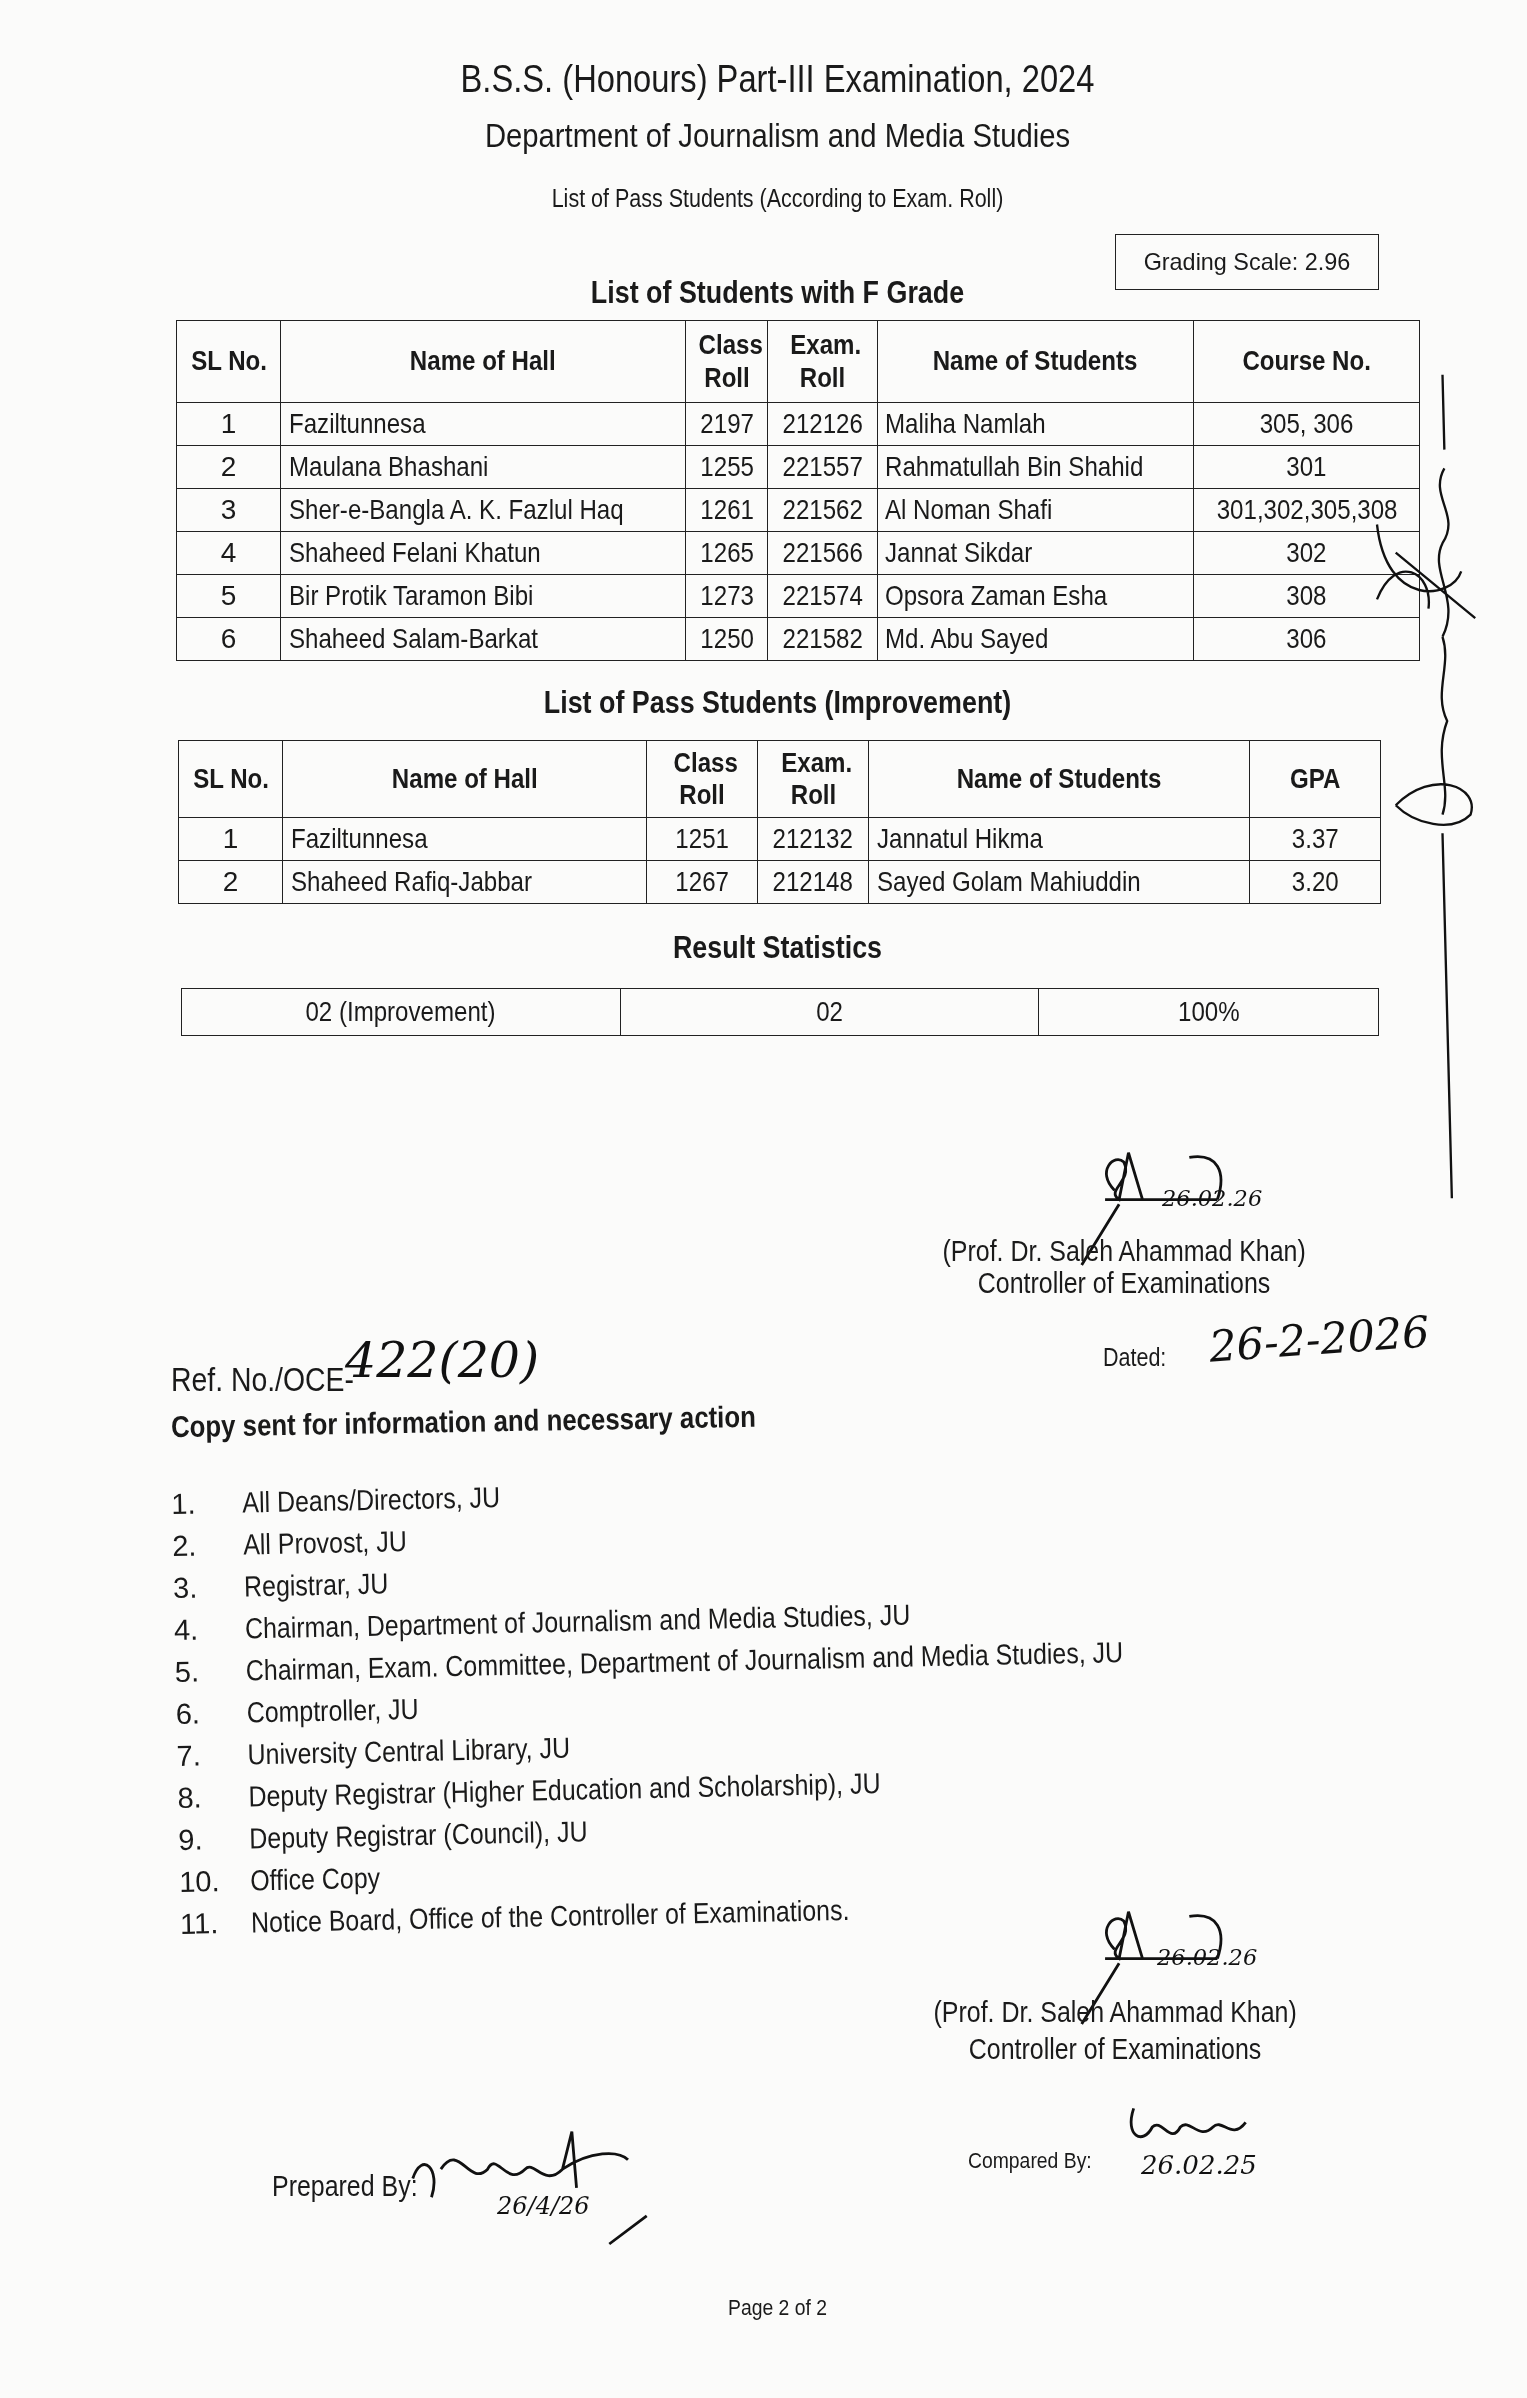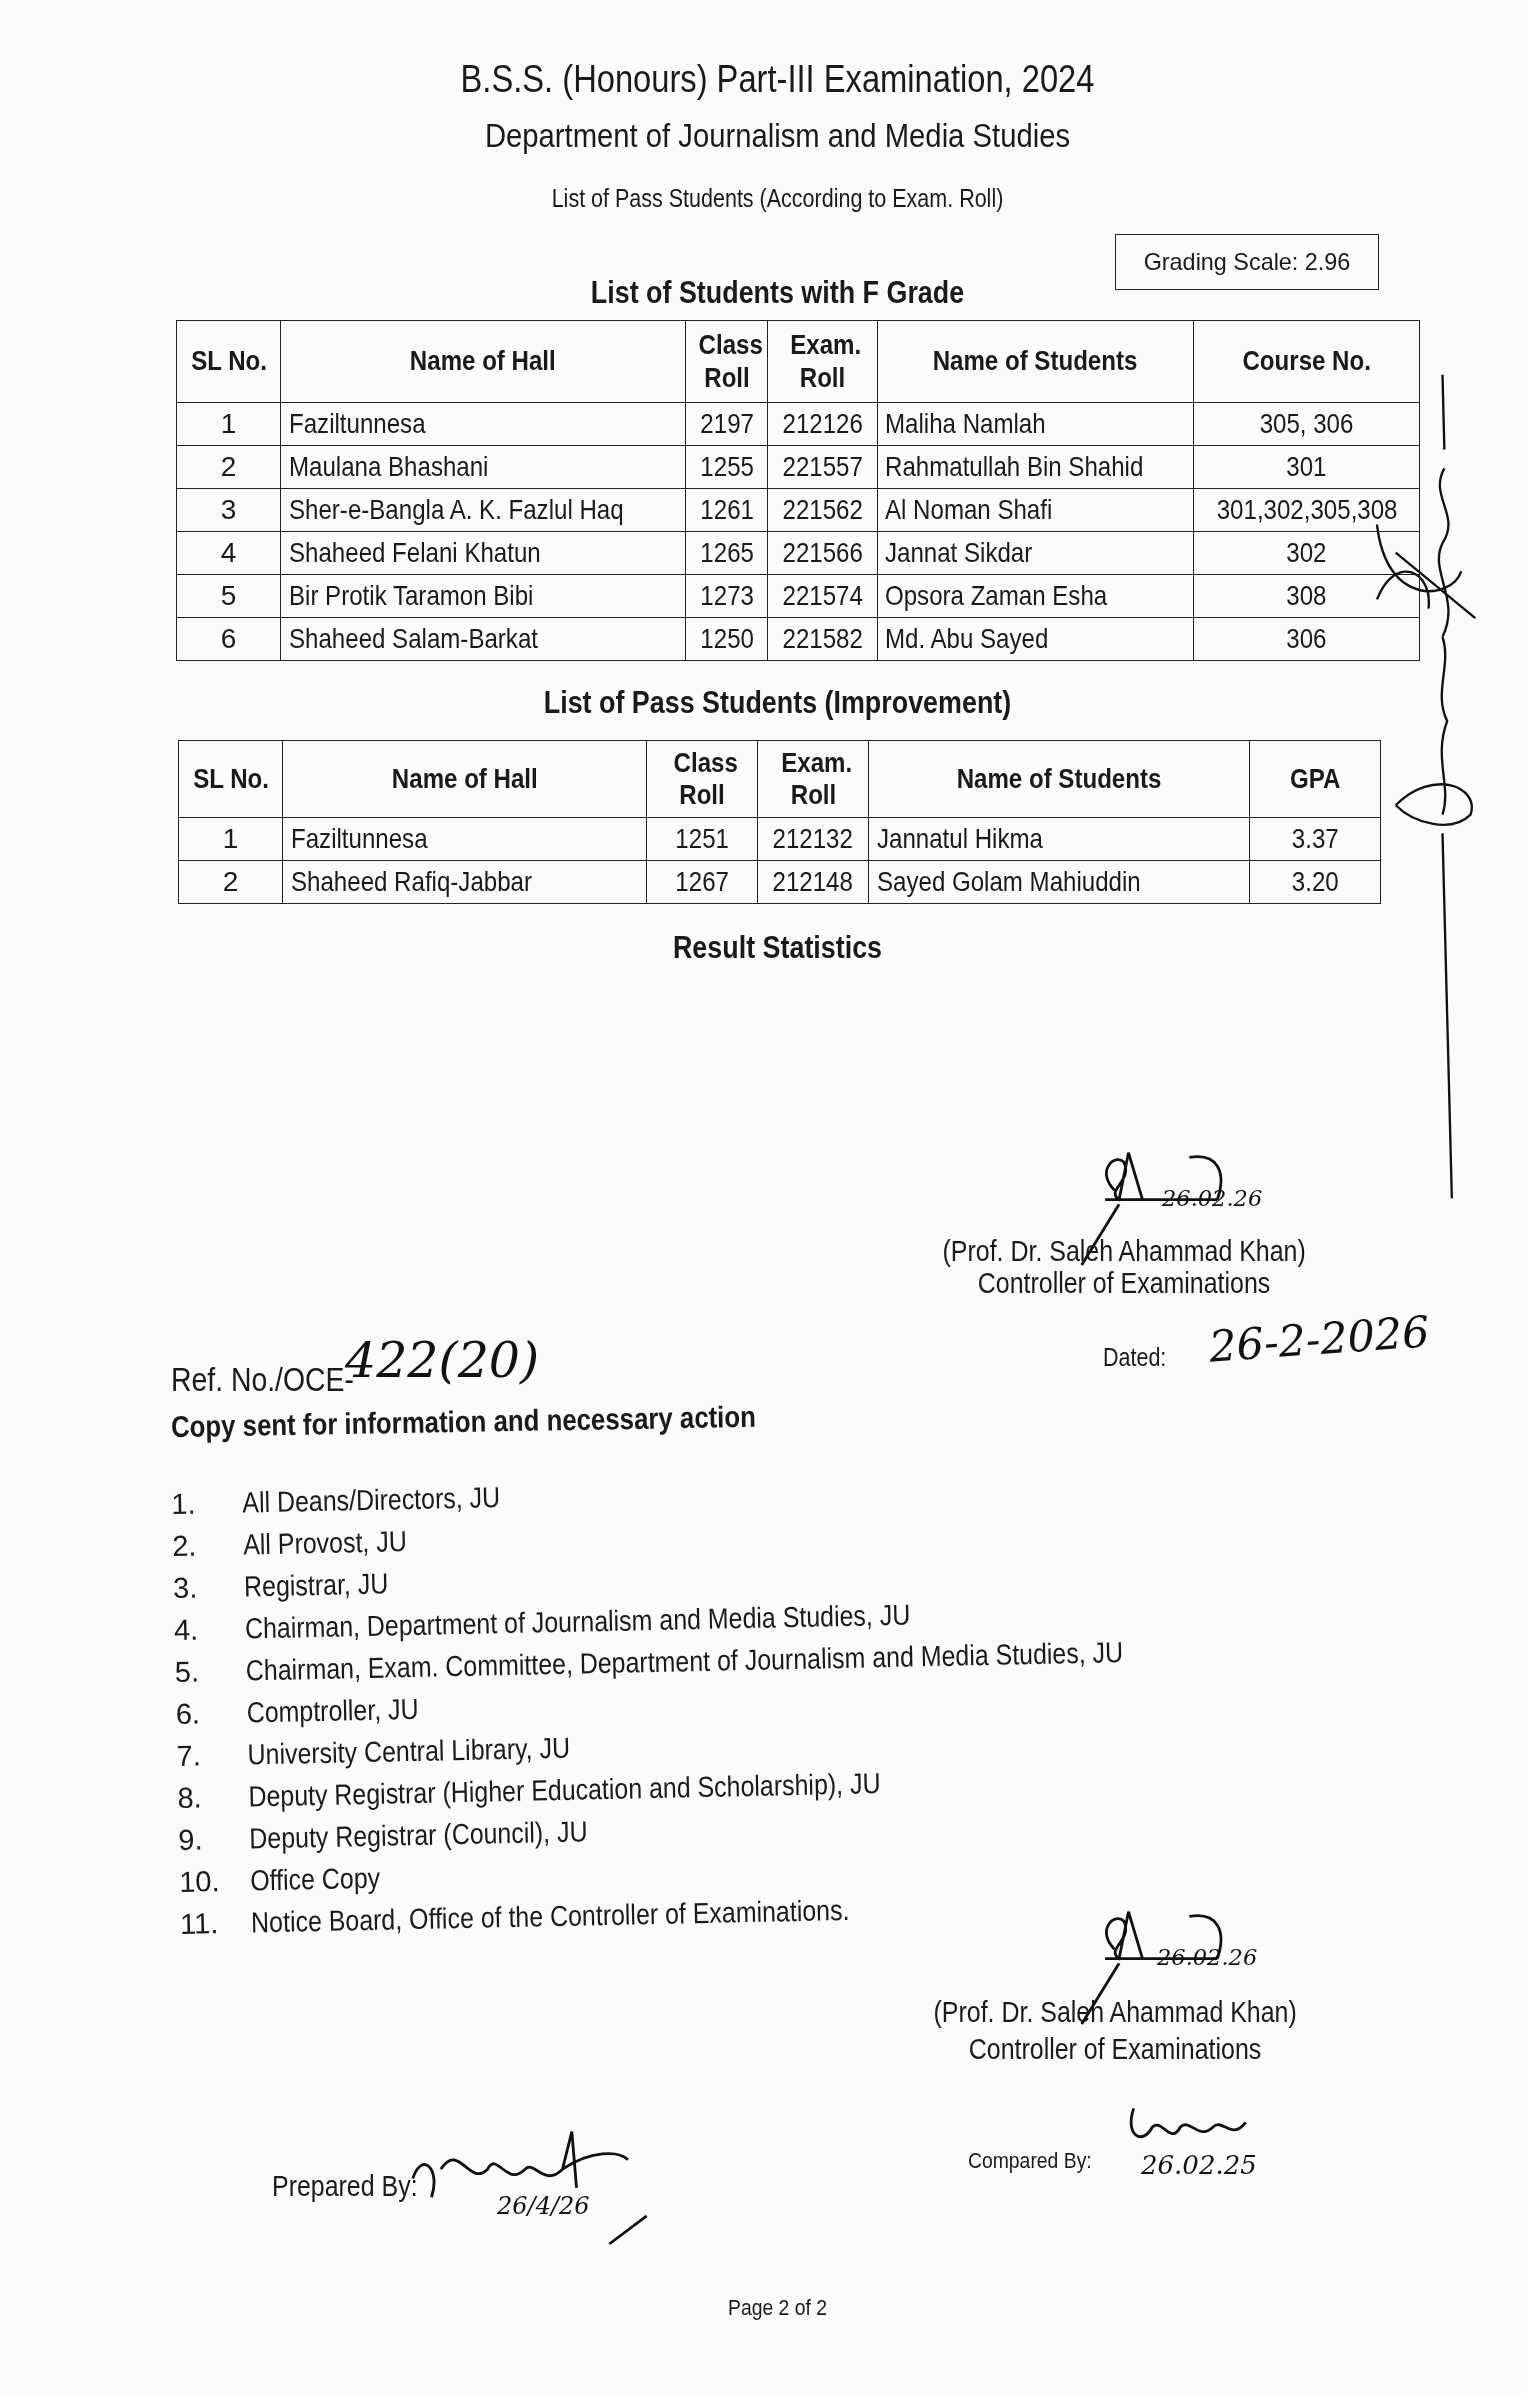--- a/index.html
+++ b/index.html
@@ -147,20 +147,25 @@
   </table>
 
 <div class="abs center cond sec-title" style="top:929px;">Result Statistics</div>
 <table style="left:181px; top:988px; width:1198px;">
   <colgroup>
       <col style="width:439px">
       <col style="width:419px">
       <col style="width:340px">
     </colgroup>
   <tbody>
+  <tr style="height:47px">
+    <td class="c"><span class="sqzc">02 (Improvement)</span></td>
+    <td class="c"><span class="sqzc">02</span></td>
+    <td class="c"><span class="sqzc">100%</span></td>
+  </tr>
 </tbody>
   </table>
 
 <svg class="sig" style="left:1077px; top:1134px;" width="234" height="103" viewBox="0 0 250 110">
   <path d="M40 60 C20 40 40 20 50 30 C60 50 30 60 45 70 L55 20 L70 70 M30 70 L150 70 M120 25 C150 20 160 40 150 70 M45 75 L5 140" stroke="#111" stroke-width="3" fill="none"></path>
 </svg>
 <div class="abs hand" style="left:1162px; top:1185px; font-size:22.5px;">26.02.26</div>
 <div class="abs center sig-name" style="left:899px; top:1235px; width:450px;">
   <div class="sqzc">(Prof. Dr. Saleh Ahammad Khan)</div>
 </div>

